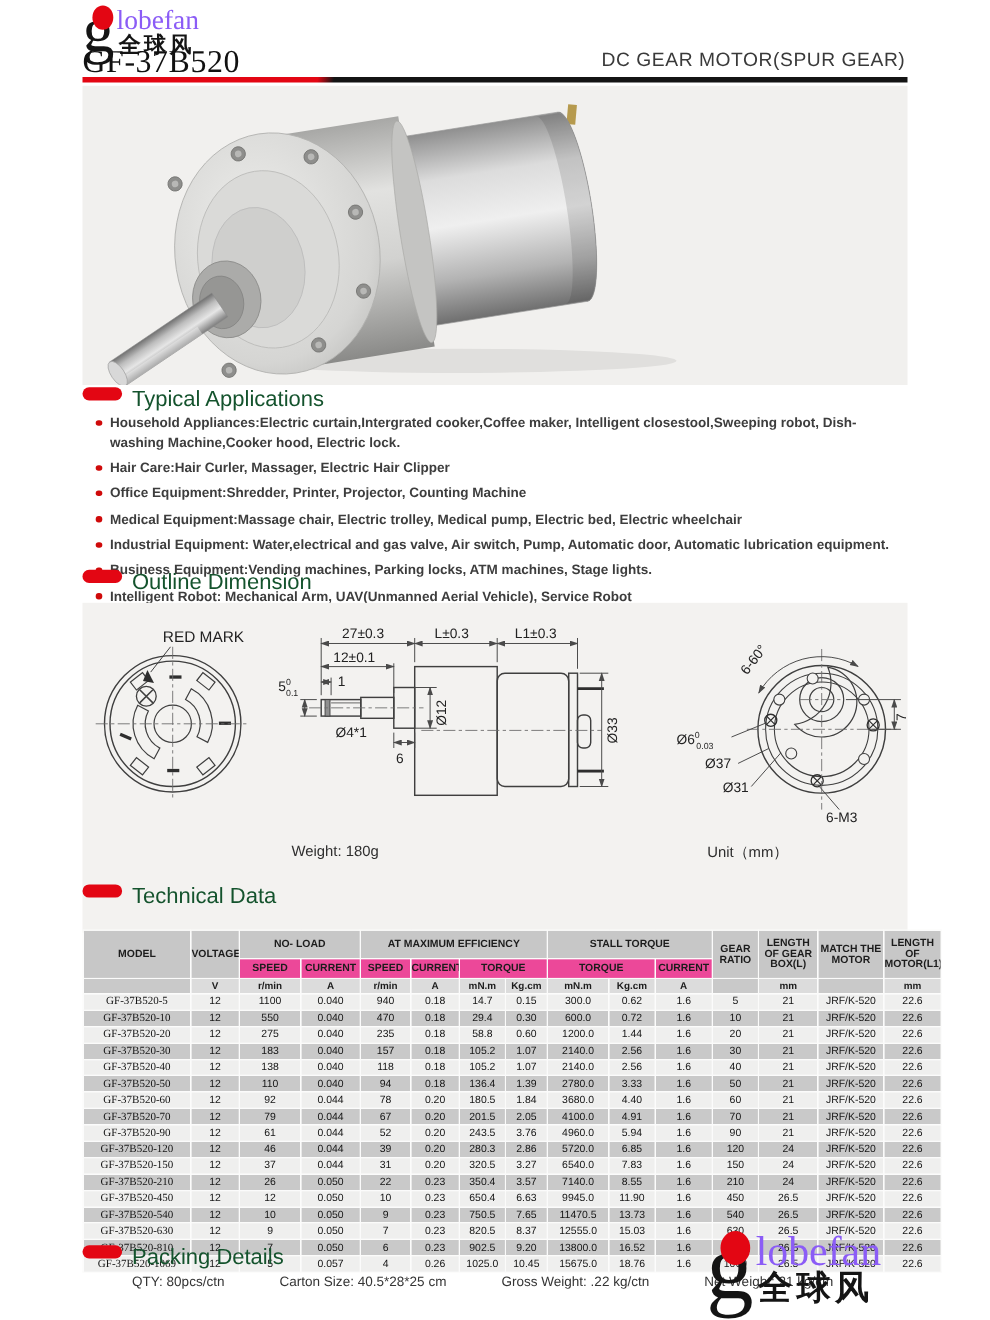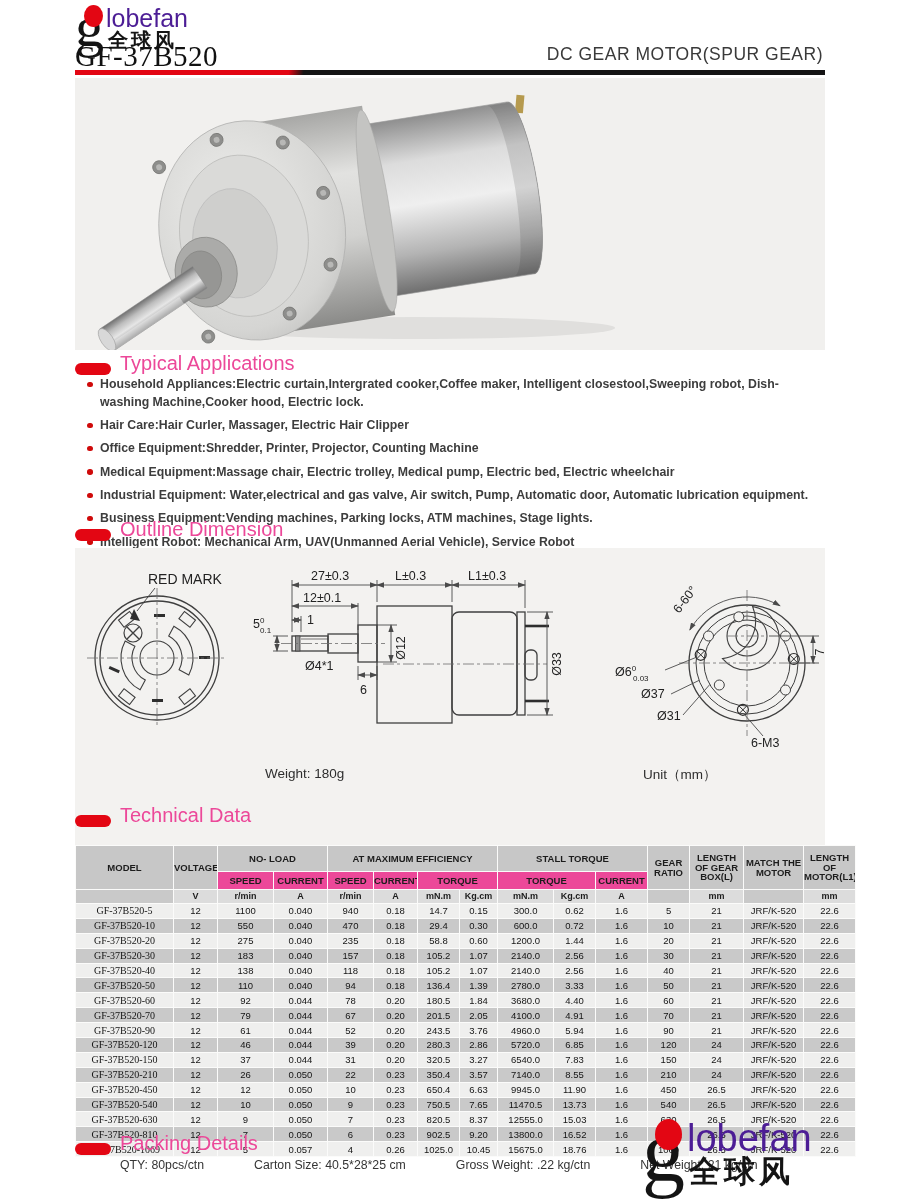--- a/index.html
+++ b/index.html
@@ -3,38 +3,38 @@
 <meta charset="utf-8">
 <style>
   html,body{margin:0;padding:0;background:#ffffff;}
   .page{position:relative;width:900px;height:1200px;background:#ffffff;overflow:hidden;
         font-family:"Liberation Sans",sans-serif;color:#3c3c3c;}
 
   
   .logo{position:absolute;}
   .logo .g{position:absolute;font-family:"Liberation Serif",serif;color:#141414;line-height:1;}
   .logo .dot{position:absolute;background:#e30613;border-radius:50%;}
-  .logo .rest{position:absolute;font-family:Liberation Sans, sans-serif;color:#4c1d95;line-height:1;}
+  .logo .rest{position:absolute;font-family:Liberation Serif, serif;color:#8b5cf6;line-height:1;}
   .logo .cn{position:absolute;font-family:"DejaVu Sans",sans-serif;color:#141414;line-height:1;font-weight:bold;}
   .logo-header{left:75px;top:4px;width:200px;height:60px;}
   .logo-header .g{font-size:58px;left:0;top:-6px;}
   .logo-header .dot{width:19px;height:22px;left:9px;top:1px;}
   .logo-header .rest{font-size:25px;left:31px;top:2px;}
   .logo-header .cn{font-size:20px;left:33px;top:26px;letter-spacing:3px;}
   .model-title{position:absolute;left:75px;top:40px;font-family:"Liberation Serif",serif;
                font-size:29px;color:#111;letter-spacing:0.5px;}
   .product-title{position:absolute;right:77px;top:44px;font-size:17.5px;color:#3a3a3a;letter-spacing:0.5px;}
   .header-divider{position:absolute;left:75px;top:70px;width:750px;height:5px;
                   background:linear-gradient(100deg,#e30613 0%,#e30613 28.5%,#141414 30.5%,#141414 100%);}
 
   
   .photo-block{position:absolute;left:75px;top:78px;width:750px;height:272px;background:#f1f0ee;}
 
   
-  .sec-title{position:absolute;display:flex;align-items:flex-end;font-size:20px;color:#ec4899;}
+  .sec-title{position:absolute;display:flex;align-items:flex-start;font-size:20px;color:#14532d;}
   .red-bar{display:inline-block;width:36px;height:12px;border-radius:6px;background:#e30613;margin-right:9px;}
 
   
   .apps-list{position:absolute;left:85px;top:376px;width:730px;margin:0;padding:0;list-style:none;font-weight:bold;}
   .apps-list li{position:relative;padding-left:15px;margin:0 0 5.5px 0;font-size:12.3px;line-height:1.45;color:#3d3d3d;}
   .apps-list li::before{content:'';position:absolute;left:2px;top:5.5px;width:5.5px;height:5.5px;border-radius:50%;background:#cf0a0a;}
 
   
   .outline-panel{position:absolute;left:75px;top:548px;width:750px;height:300px;background:#f3f2f0;}
   .outline-note{position:absolute;font-size:13.5px;color:#2e2e2e;}

